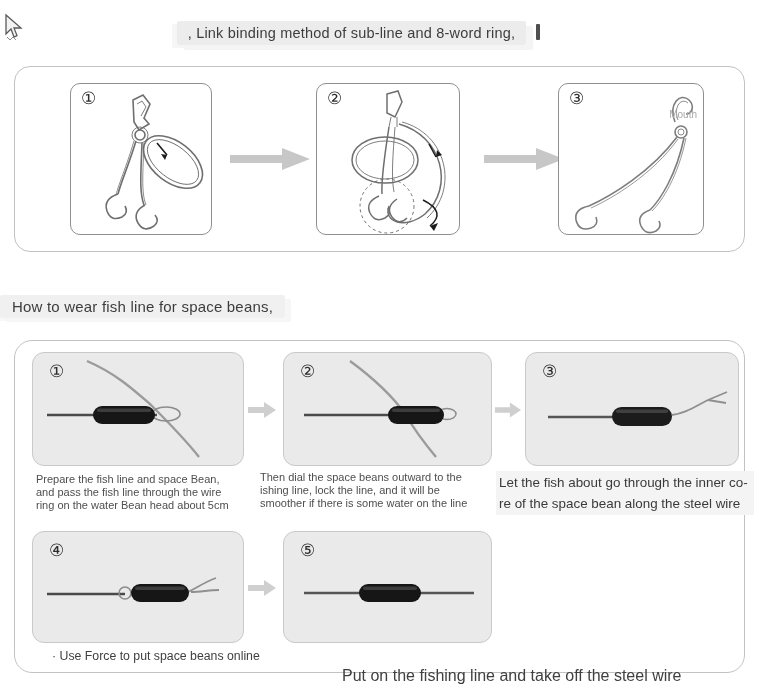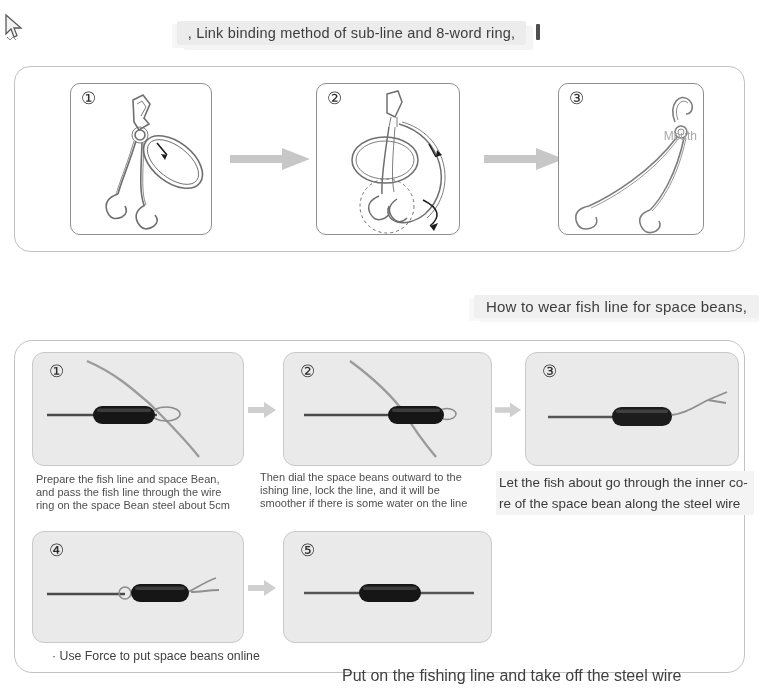--- a/index.html
+++ b/index.html
@@ -19,21 +19,21 @@
   .graybox{background:#eaeaea;border:1px solid #c9c9c9;border-radius:12px;}
   .num{position:absolute;left:10px;top:6px;font-size:17px;color:#2d2d2d;line-height:1;}
   .num2{position:absolute;left:16px;top:10px;font-size:17px;color:#2d2d2d;line-height:1;}
   .cap{font-size:11px;line-height:13px;color:#4e4e4e;white-space:pre-line;}
   .cap-big{font-size:13.4px;line-height:21px;color:#3a3a3a;white-space:pre-line;
            background:#f4f4f4;padding:1px 3px;}
   .cap4{font-size:12.3px;color:#3f3f3f;}
   .cap5{font-size:16px;color:#3f3f3f;margin-top:16px;}
   .spacebeans{font-size:13.5px;line-height:20px;color:#606060;white-space:pre-line;
               text-align:center;background:#f7f7f7;z-index:5;}
-  .mouth{position:absolute;right:6px;top:25px;font-size:12px;color:#a8a8a8;margin-top:20px;}
+  .mouth{position:absolute;right:6px;top:25px;font-size:10px;color:#a8a8a8;}
   svg{display:block;}
 </style>
 </head>
 <body>
 
 <div id="stage">
 
   <svg class="abs" style="left:2px;top:13px;" width="24" height="30" viewBox="0 0 24 30">
     <path d="M4 2 L4 21 L9 16 L12 24 L15 22.6 L12 15 L19 15 Z" fill="#f3f3f3" stroke="#5a5a5a" stroke-width="1.3"></path>
     <path d="M5 24 l3 3 l3 -3 l3 3" fill="none" stroke="#8b8b8b" stroke-width="1"></path>
@@ -111,21 +111,21 @@
         <path d="M118 53 C92 88 52 112 30 122"></path>
         <path d="M119 55 C94 90 54 114 32 124" stroke-width="0.8"></path>
         <path d="M125 54 C117 92 101 116 91 126"></path>
         <path d="M127 54 C119 93 103 117 93 127" stroke-width="0.8"></path>
         <path d="M30 122 q-15 3 -13 14 q3 12 15 8 q8 -3 5 -11"></path>
         <path d="M91 126 q-14 5 -9 16 q5 10 15 5 q6 -4 3 -10"></path>
       </g>
     </svg>
   </div>
 
-  <div class="abs" style="left:0;top:298px;width:759px;text-align:right;">
+  <div class="abs" style="left:0;top:298px;width:759px;text-align:left;">
     <span class="title hl2" style="font-size:15px;">How to wear fish line for space beans,</span>
   </div>
 
   <div id="panel2" class="abs panel"></div>
 
   <div class="abs graybox" style="left:32px;top:352px;width:210px;height:112px;">
     <span class="num2">①</span>
     <svg width="210" height="112" viewBox="0 0 210 112">
       <path d="M54 8 C86 22 104 40 118 52 C136 70 152 86 166 104" stroke="#9b9b9b" stroke-width="2.4" fill="none"></path>
       <line x1="14" y1="62" x2="124" y2="62" stroke="#4a4a4a" stroke-width="2.4"></line>
@@ -160,21 +160,21 @@
       <line x1="22" y1="64" x2="100" y2="64" stroke="#555555" stroke-width="2.4"></line>
       <path d="M146 62 C160 60 168 54 182 47 L201 39" stroke="#8f8f8f" stroke-width="1.8" fill="none"></path>
       <path d="M182 47 L200 50" stroke="#8f8f8f" stroke-width="1.8" fill="none"></path>
       <rect x="86" y="54" width="60" height="19" rx="9.5" fill="#1c1c1c"></rect>
       <rect x="90" y="56.5" width="52" height="3.5" rx="1.75" fill="#404040"></rect>
     </svg>
   </div>
 
   <div class="abs cap" style="left:36px;top:473px;width:215px;">Prepare the fish line and space Bean,
 and pass the fish line through the wire
-ring on the space Bean steel about 5cm</div>
+ring on the water Bean head about 5cm</div>
   <div class="abs cap" style="left:260px;top:471px;width:232px;">Then dial the space beans outward to the
 ishing line, lock the line, and it will be
 smoother if there is some water on the line</div>
   <div class="abs cap-big" style="left:496px;top:471px;width:252px;">Let the fish about go through the inner co-
 re of the space bean along the steel wire</div>
 
   <div class="abs graybox" style="left:32px;top:531px;width:210px;height:110px;">
     <span class="num2">④</span>
     <svg width="210" height="110" viewBox="0 0 210 110">
       <line x1="14" y1="62" x2="92" y2="62" stroke="#4a4a4a" stroke-width="2.4"></line>

